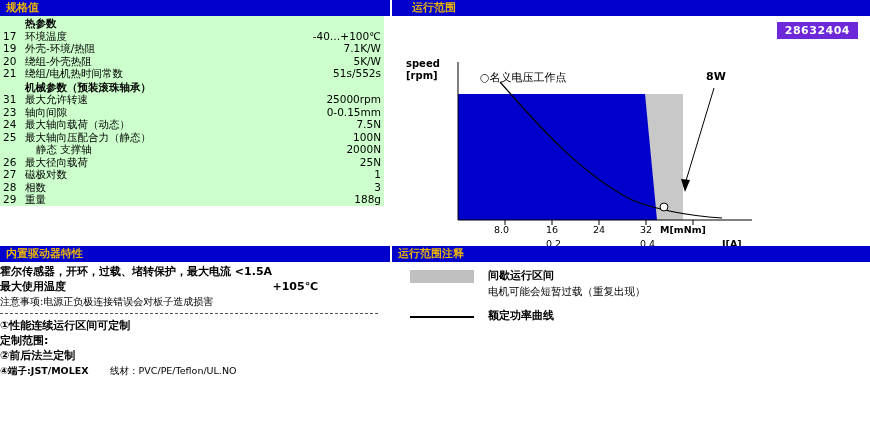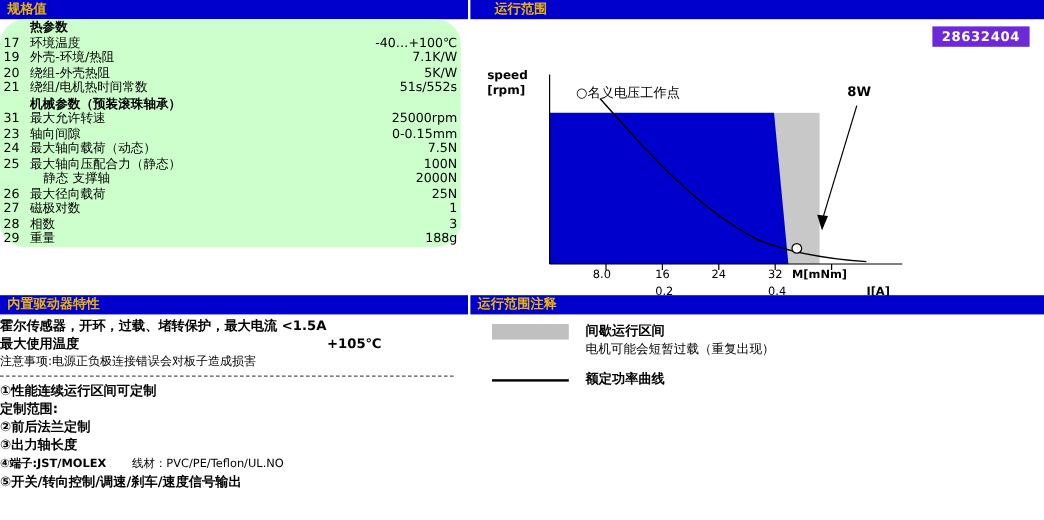--- a/index.html
+++ b/index.html
@@ -11,21 +11,21 @@
     position:relative;
     overflow:hidden;
   }
   .panel-header{
     background:#0000cc;color:#eab308;font-weight:bold;font-size:11px;
     height:16px;line-height:16px;padding-left:6px;
   }
   
   #left-col{position:absolute;left:0;top:0;width:390px;height:433px;}
   #specs-header{width:384px;}
-  .spec-table{width:384px;border-collapse:collapse;background:#ccffcc;border-radius:21px;}
+  .spec-table{width:384px;border-collapse:collapse;background:#ccffcc;}
   .spec-table td{font-size:10.5px;padding:0 3px;height:12.5px;line-height:12.5px;}
   .spec-table td.num{width:16px;text-align:left;color:#000;}
   .spec-table td.lbl{text-align:left;}
   .spec-table td.val{text-align:right;width:90px;white-space:nowrap;}
   .sec-title{font-weight:bold;}
   .sec-title td{padding-top:1px;}
   .indent{padding-left:14px !important;}
 
   #driver-header{position:absolute;left:0;top:246px;width:384px;}
   #driver-body{position:absolute;left:0;top:264px;width:384px;font-size:11px;line-height:15px;}
@@ -149,26 +149,24 @@
     <div class="hsensor">霍尔传感器，开环，过载、堵转保护，最大电流 &lt;1.5A</div>
     <div>
       <span class="b">最大使用温度</span>
       <span class="b" style="float:right;padding-right:66px;">+105℃</span>
     </div>
     <div class="small-note" style="clear:both;">注意事项:电源正负极连接错误会对板子造成损害</div>
     <div class="dashed-sep"></div>
     <div class="b">①性能连续运行区间可定制</div>
     <div class="b">定制范围:</div>
     <div class="b">②前后法兰定制</div>
-    <div class="b">③出力轴长度</div>
     <div>
       <span class="b tiny">④端子:JST/MOLEX</span>
       <span class="tiny" style="padding-left:18px;">线材：PVC/PE/Teflon/UL.NO</span>
     </div>
-    <div class="b">⑤开关/转向控制/调速/刹车/速度信号输出</div>
   </div>
 </div>
 
 <div id="right-col">
 
   <div id="range-header" class="panel-header">运行范围</div>
 
   <div id="chart-area">
 
     <div id="badge">28632404</div>

